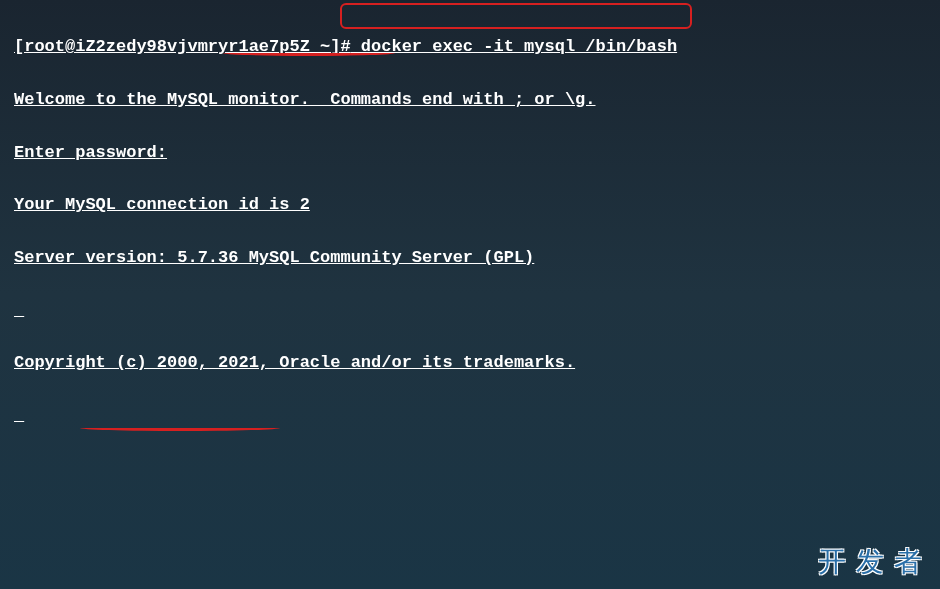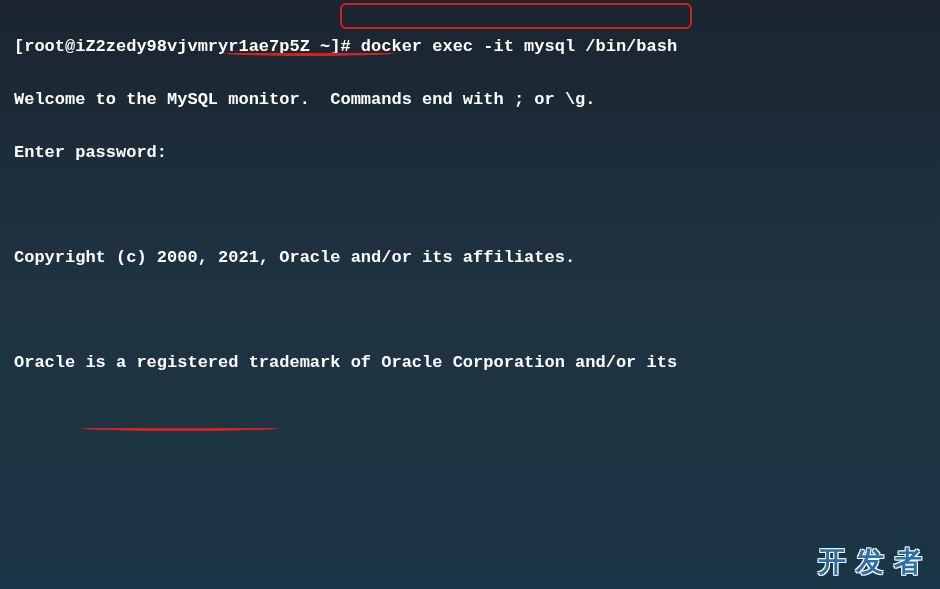--- a/index.html
+++ b/index.html
@@ -18,20 +18,21 @@
     padding: 8px 14px;
     line-height: 1.55;
     overflow: hidden;
     position: relative;
   }
   .terminal {
     white-space: pre;
   }
   .line {
     display: block;
+    text-decoration: underline;
   }
   .highlight-box {
     position: absolute;
     border: 2px solid #d62020;
     border-radius: 6px;
     pointer-events: none;
   }
   .underline1 {
     position: absolute;
     width: 172px;
@@ -47,21 +48,21 @@
     border-bottom: 3px solid #d62020;
     border-radius: 50%;
     pointer-events: none;
   }
   .watermark {
     position: absolute;
     right: 8px;
     bottom: 6px;
     text-align: left;
     font-family: Arial, sans-serif;
-    font-weight: bold;
+    font-weight: normal;
     pointer-events: none;
     margin-top: 46px;
   }
   .watermark .wm-cn {
     font-size: 28px;
     color: #2a6fa8;
     text-shadow: 1px 1px 0 #fff, -1px -1px 0 #fff, 1px -1px 0 #fff, -1px 1px 0 #fff;
     letter-spacing: 10px;
   }
   .watermark .wm-en {
@@ -71,24 +72,25 @@
     letter-spacing: 0;
   }
 </style>
 </head>
 <body>
 
 <div class="terminal">
 <span class="line"><span>[root@iZ2zedy98vjvmryr1ae7p5Z ~]#</span><span> docker exec -it mysql /bin/bash</span></span>
 <span class="line">Welcome to the MySQL monitor.  Commands end with ; or \g.</span>
 <span class="line">Enter password:</span>
+<span class="line">Your MySQL connection id is 2</span>
+<span class="line">Server version: 5.7.36 MySQL Community Server (GPL)</span>
 <span class="line"> </span>
-<span class="line">Copyright (c) 2000, 2021, Oracle and/or its affiliates.</span>
+<span class="line">Copyright (c) 2000, 2021, Oracle and/or its trademarks.</span>
 <span class="line"> </span>
-<span class="line">Oracle is a registered trademark of Oracle Corporation and/or its</span>
 
 
 
 
 
 
 
 
 
 

